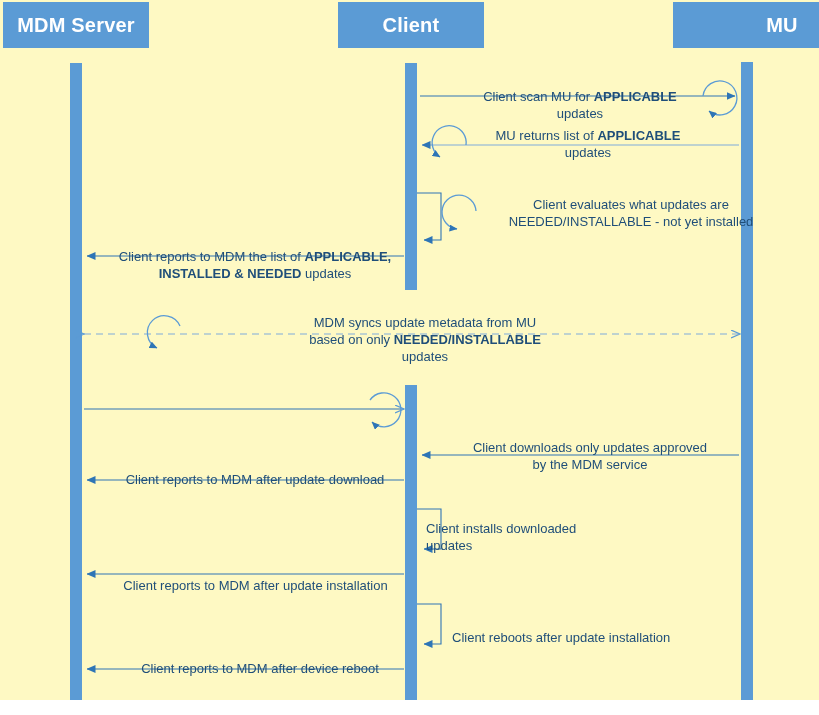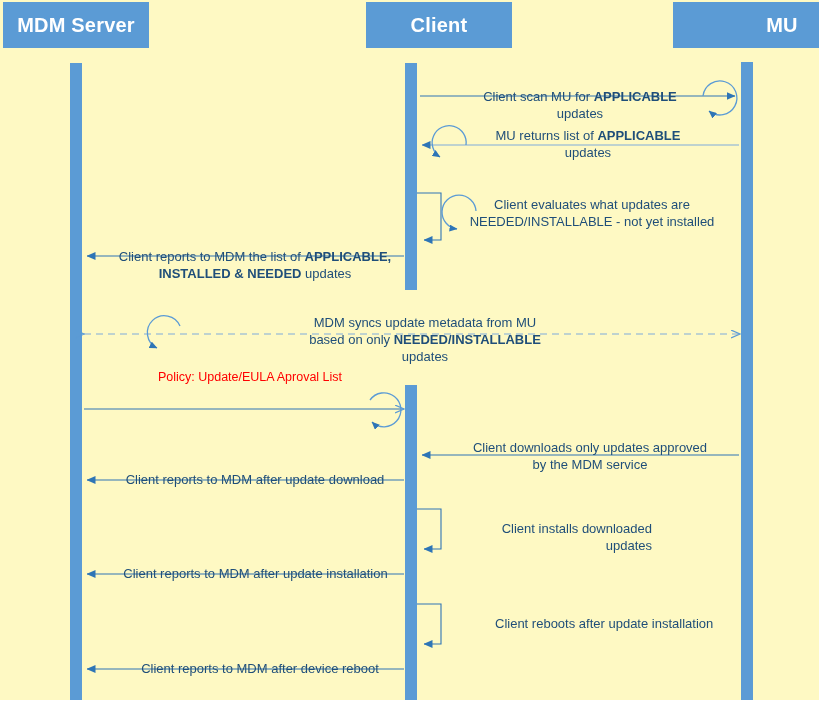--- a/index.html
+++ b/index.html
@@ -24,21 +24,21 @@
     background: #5B9BD5;
     color: #ffffff;
     display: flex;
     align-items: center;
     justify-content: center;
     font-size: 20px;
     font-weight: bold;
     letter-spacing: 0.2px;
   }
   .actor-box.mdm  { left: 3px;   top: 2px; width: 146px; }
-  .actor-box.client { left: 338px; top: 2px; width: 146px; margin-left: 28px; }
+  .actor-box.client { left: 338px; top: 2px; width: 146px; }
   .actor-box.mu   { left: 673px; top: 2px; width: 146px; padding-left: 36px; }
 
   
   .lifeline {
     position: absolute;
     width: 12px;
     background: #5B9BD5;
   }
   .ll-mdm    { left: 70px;  top: 63px;  height: 652px; }
   .ll-mu     { left: 741px; top: 62px;  height: 653px; }
@@ -158,33 +158,32 @@
 
     <g>
       <line x1="404" y1="669" x2="87" y2="669" stroke="#2E75B6" stroke-width="1.1" marker-end="url(#ah)"></line>
     </g>
   </svg>
 
   <div class="msg-label" style="left:460px; top:88px; width:240px;"><span>Client scan MU for </span><b>APPLICABLE</b><span> updates</span></div>
 
   <div class="msg-label" style="left:478px; top:127px; width:220px;"><span>MU returns list of </span><b>APPLICABLE</b><br><span>updates</span></div>
 
-  <div class="msg-label" style="left:467px; top:196px; width:250px;"><span>Client evaluates what updates are</span><br><span>NEEDED/INSTALLABLE - not yet installed</span></div>
+  <div class="msg-label" style="left:506px; top:196px; width:250px;"><span>Client evaluates what updates are</span><br><span>NEEDED/INSTALLABLE - not yet installed</span></div>
 
   <div class="msg-label" style="left:290px; top:314px; width:270px;"><span>MDM syncs update metadata from MU</span><br><span>based on only </span><b>NEEDED/INSTALLABLE</b><span> updates</span></div>
 
   <div class="msg-label" style="left:105px; top:248px; width:300px;"><span>Client reports to MDM the list of </span><b>APPLICABLE,</b><br><b>INSTALLED &amp; NEEDED</b><span> updates</span></div>
 
-  <div class="policy-title" style="left:100px; top:369px; width:300px;">Policy: Update/EULA Aproval List</div>
 
   <div class="msg-label" style="left:460px; top:439px; width:260px;"><span>Client downloads only updates approved</span><br><span>by the MDM service</span></div>
 
   <div class="msg-label" style="left:110px; top:471px; width:290px;"><span>Client reports to MDM after update download</span></div>
 
-  <div class="msg-label" style="left:452px; top:520px; width:200px; text-align:right;"><span>Client installs downloaded updates</span></div>
+  <div class="msg-label" style="left:426px; top:520px; width:200px; text-align:left;"><span>Client installs downloaded updates</span></div>
 
-  <div class="msg-label" style="left:108px; top:565px; width:295px;"><span>Client reports to MDM after update installation</span></div>
+  <div class="msg-label" style="left:108px; top:577px; width:295px;"><span>Client reports to MDM after update installation</span></div>
 
-  <div class="msg-label" style="left:452px; top:615px; width:230px; text-align:left;margin-left:43px;"><span>Client reboots after update installation</span></div>
+  <div class="msg-label" style="left:452px; top:629px; width:230px; text-align:left;"><span>Client reboots after update installation</span></div>
 
   <div class="msg-label" style="left:120px; top:660px; width:280px;"><span>Client reports to MDM after device reboot</span></div>
 
 </div>
 
 </body></html>

